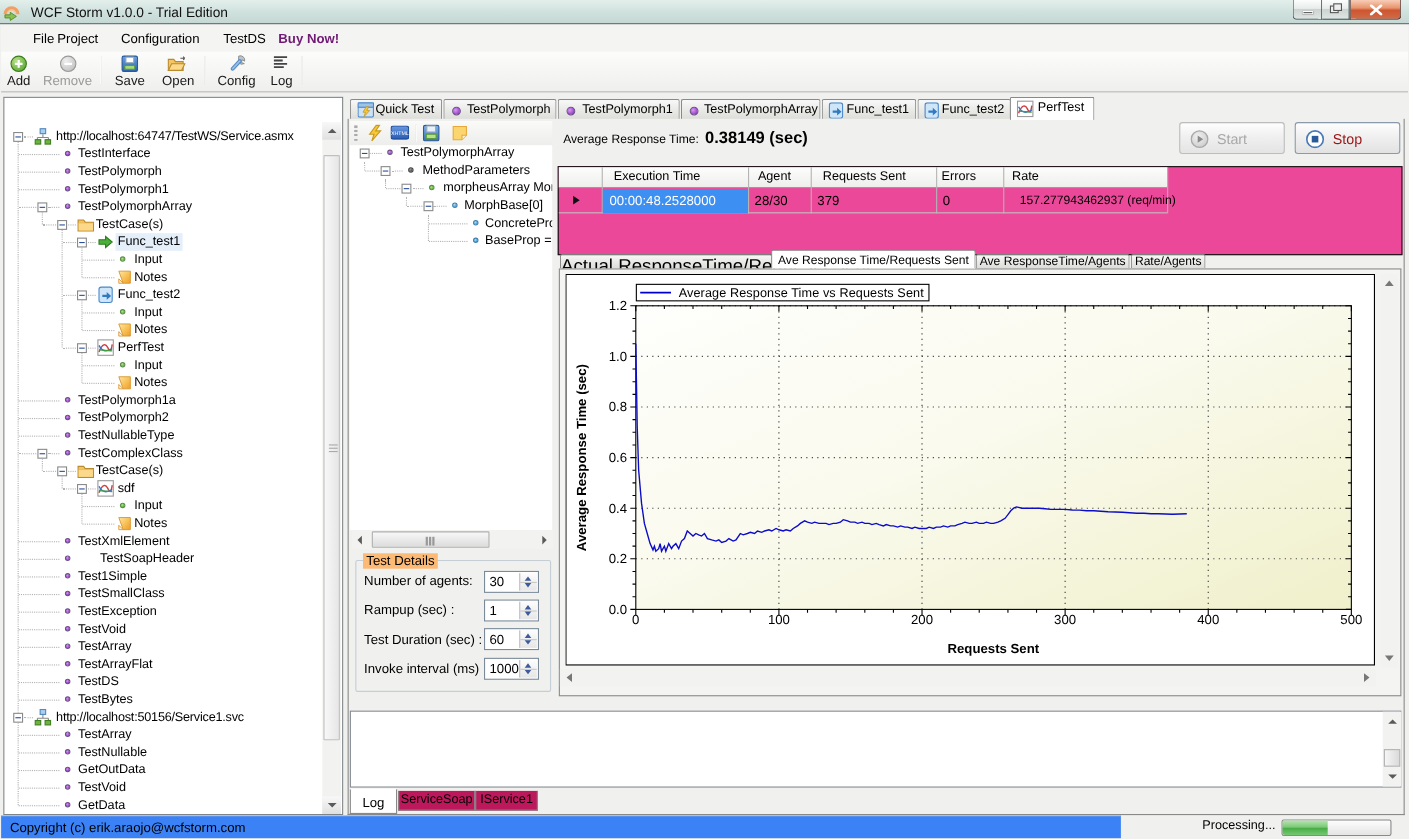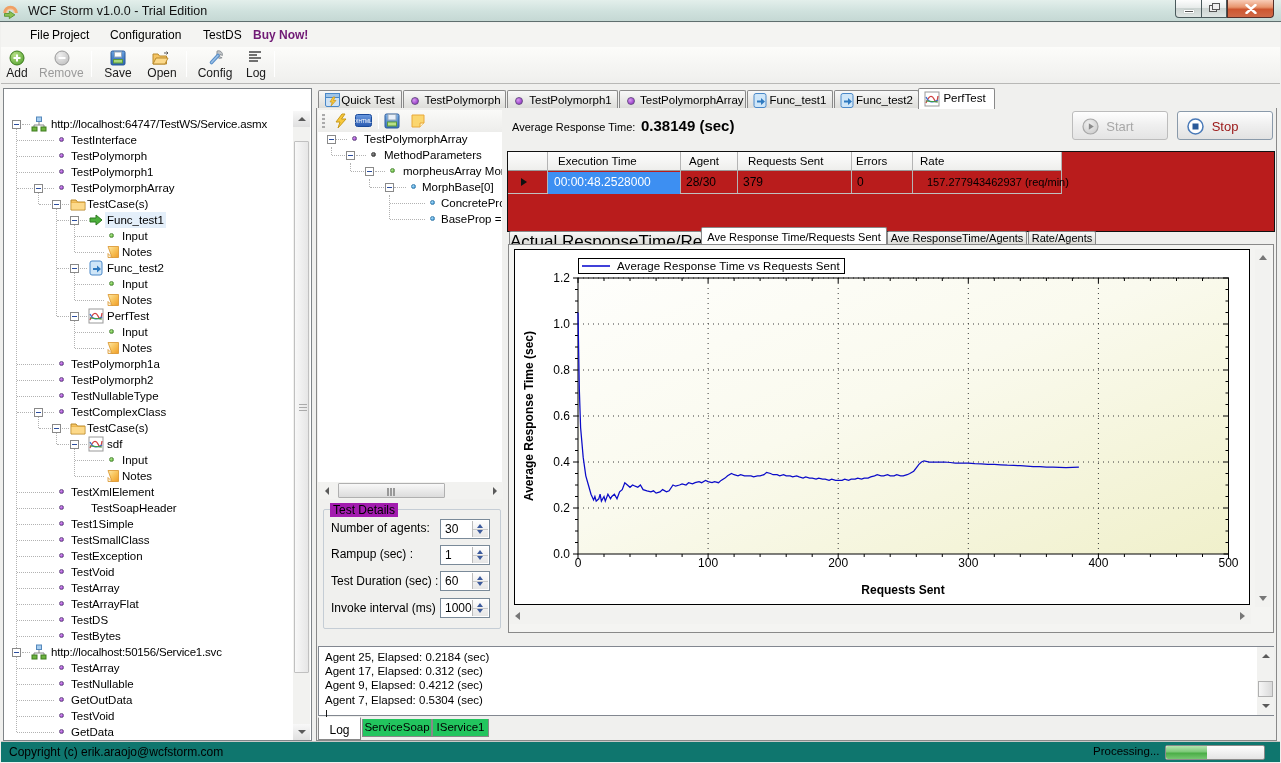--- a/index.html
+++ b/index.html
@@ -5,21 +5,21 @@
 .abs{position:absolute}
 .ttx{font-size:11.5px;color:#000;white-space:nowrap;line-height:16px}
 .ebox{width:9px;height:9px;background:#fff;border:1px solid #898989;z-index:2}
 .vdot{width:0;border-left:1px dotted #b2b2b2}
 .hdot{height:0;border-top:1px dotted #b2b2b2}
 .ebox::after{content:"";position:absolute;left:1px;right:1px;top:3px;height:1px;background:#2b4d9e}
 .seph{width:1px;background:#c5c5c3;border-right:1px solid #fff}
 .tbl{font-size:12px;color:#1a1a1a;text-align:center;position:absolute}
 .tab{position:absolute;border:1px solid #898989;border-bottom:none;border-radius:2px 2px 0 0;background:linear-gradient(#f8f8f8,#ebebe9 45%,#dcdcd8);font-size:11.5px;color:#000;white-space:nowrap}
 .tabtxt{position:absolute;top:3px;width:100%;text-align:center}
-.btab{position:absolute;border:1px solid #898989;border-top:none;background:#22c55e;font-size:12px}
+.btab{position:absolute;border:1px solid #898989;border-top:none;background:#be185d;font-size:12px}
 .gl{} .tk{}
 .spin{position:absolute;width:50px;height:20px;border:1px solid #7a8a99;background:#fff;font-size:12px}
 .spin .v{position:absolute;left:4px;top:2px}
 .spin .ud{position:absolute;right:1px;top:1px;width:16px;height:16px;background:linear-gradient(#fdfdfd,#e6e6e6);border-left:1px solid #bbb}
 .spin .ud span{position:absolute;left:0;top:7.5px;width:100%;height:1px;background:#c8c8c8}
 .spin .ud::before{content:"";position:absolute;left:4px;top:3px;border-left:3.5px solid transparent;border-right:3.5px solid transparent;border-bottom:4px solid #3c5a9c}
 .spin .ud::after{content:"";position:absolute;left:4px;bottom:3px;border-left:3.5px solid transparent;border-right:3.5px solid transparent;border-top:4px solid #3c5a9c}
 .sb{background:#f2f2f0}
 .sbarrow{position:absolute;width:0;height:0}
 .lbl{position:absolute;font-size:12px;color:#000;white-space:nowrap}
@@ -339,21 +339,21 @@
       </div>
     <div class="abs" style="left:0;top:613px;width:17px;height:16px;background:linear-gradient(#f8f8f8,#e0e0e0)">
         <span class="sbarrow" style="left:5px;top:6px;border-left:4px solid transparent;border-right:4px solid transparent;border-top:4px solid #5a5a5a"></span>
       </div>
     <div class="abs" style="left:1px;top:30px;width:15px;height:532px;background:linear-gradient(90deg,#f8f8f8,#e6e6e6);border:1px solid #c0c0c0;border-radius:1px">
       <span class="abs" style="left:3.5px;top:262px;width:8px;height:1px;background:#aaa;box-shadow:0 3px 0 #aaa,0 6px 0 #aaa"></span>
     </div>
   </div>
 </div>
 
-<div class="abs" style="left:1px;top:741px;width:1279px;height:21px;background:#0f766e;border-top:1px solid #c8c8c6">
+<div class="abs" style="left:1px;top:741px;width:1018px;height:21px;background:#3b82f6;border-top:1px solid #c8c8c6">
   <span class="lbl" style="left:8px;top:3px">Copyright (c) erik.araojo@wcfstorm.com</span>
   <span class="lbl" style="left:1092px;top:3px;font-size:11.5px">Processing...</span>
   <div class="abs" style="left:1164px;top:3px;width:100px;height:15px;border:1px solid #8a8a8a;border-radius:2px;background:linear-gradient(#fdfdfd,#e4e4e4)">
     <div class="abs" style="left:0;top:0;width:41px;height:13px;background:linear-gradient(#b4e4ae,#7cc878 45%,#4aae46 55%,#76c672);border-radius:2px 0 0 2px"></div>
   </div>
 </div>
 
 <div class="tab" style="left:318px;top:90px;width:84px;height:19px">
     <span class="tabtxt" style="left:20px;width:calc(100% - 24px)">Quick Test</span>
     <svg class="abs" style="left:6px;top:2px" width="15" height="14">
@@ -471,21 +471,21 @@
     </div>
   <div class="abs" style="left:167px;top:0;width:16px;height:17px">
       <span class="sbarrow" style="left:6px;top:5px;border-top:4px solid transparent;border-bottom:4px solid transparent;border-left:4px solid #5a5a5a"></span>
     </div>
   <div class="abs" style="left:18px;top:1px;width:107px;height:15px;background:linear-gradient(#f8f8f8,#dcdcdc);border:1px solid #b0b0b0;border-radius:1px">
     <span class="abs" style="left:48px;top:4px;width:1.5px;height:8px;background:#999;box-shadow:3px 0 0 #999,6px 0 0 #999"></span>
   </div>
 </div>
 
 <div class="abs" style="left:323px;top:509px;width:178px;height:120px;border:1px solid #c5cdd5;border-radius:2px">
-  <span class="lbl" style="left:6px;top:-7px;background:#a21caf;padding:0 3px;font-size:12px">Test Details</span>
+  <span class="lbl" style="left:6px;top:-7px;background:#fdba74;padding:0 3px;font-size:12px">Test Details</span>
   <span class="lbl" style="left:7px;top:11px">Number of agents:</span>
   <div class="spin" style="left:116px;top:9px">
       <span class="v">30</span>
       <span class="ud">
         <span></span>
       </span>
     </div>
   <span class="lbl" style="left:7px;top:37px">Rampup (sec) :</span>
   <div class="spin" style="left:116px;top:35px">
       <span class="v">1</span>
@@ -526,21 +526,21 @@
   <span class="abs" style="left:0;top:7px;width:100%;text-align:center;font-size:13px;color:#a8a8a8">Start</span>
 </div>
 <div class="abs" style="left:1177px;top:111px;width:96px;height:29px;border:1px solid #8a9aaa;border-radius:3px;background:linear-gradient(#fefefe,#f0f0f0 45%,#e2e2e2)">
   <svg class="abs" style="left:9px;top:6px" width="17" height="17">
       <circle cx="8.5" cy="8.5" r="7.5" fill="#fff" stroke="#4a7ab8" stroke-width="1.5"></circle>
       <rect x="5.5" y="5.5" width="6" height="6" fill="#2a5a9a"></rect>
     </svg>
   <span class="abs" style="left:0;top:7px;width:100%;text-align:center;font-size:13px;color:#9a1515">Stop</span>
 </div>
 
-<div class="abs" style="left:507px;top:151px;width:768px;height:81px;background:#b91c1c;border:1px solid #111">
+<div class="abs" style="left:507px;top:151px;width:768px;height:81px;background:#ec4899;border:1px solid #111">
 
   <div class="abs" style="left:0;top:0;width:553px;height:19px;background:linear-gradient(#fdfdfd,#eeeeec);border-bottom:1px solid #9a9a9a"></div>
   <span class="lbl" style="left:50px;top:3px;font-size:11.5px">Execution Time</span>
   <span class="lbl" style="left:181px;top:3px;font-size:11.5px">Agent</span>
   <span class="lbl" style="left:240px;top:3px;font-size:11.5px">Requests Sent</span>
   <span class="lbl" style="left:348px;top:3px;font-size:11.5px">Errors</span>
   <span class="lbl" style="left:412px;top:3px;font-size:11.5px">Rate</span>
 
   <div class="abs" style="left:39px;top:0;width:1px;height:42px;background:#b4b4b4"></div>
   <div class="abs" style="left:172px;top:0;width:1px;height:42px;background:#b4b4b4"></div>
@@ -726,23 +726,20 @@
 <div class="abs sb" style="left:1255px;top:249px;width:16px;height:358px">
   <span class="sbarrow" style="left:4px;top:6px;border-left:4px solid transparent;border-right:4px solid transparent;border-bottom:5px solid #777"></span>
   <span class="sbarrow" style="left:4px;bottom:6px;border-left:4px solid transparent;border-right:4px solid transparent;border-top:5px solid #777"></span>
 </div>
 <div class="abs sb" style="left:509px;top:608px;width:742px;height:16px">
   <span class="sbarrow" style="left:6px;top:4px;border-top:4px solid transparent;border-bottom:4px solid transparent;border-right:5px solid #777"></span>
   <span class="sbarrow" style="right:6px;top:4px;border-top:4px solid transparent;border-bottom:4px solid transparent;border-left:5px solid #777"></span>
 </div>
 
 <div class="abs" style="left:318px;top:646px;width:956px;height:70px;background:#fff;border:1px solid #828790">
-  <div style="position:absolute;left:6px;top:3px;font-size:11.5px;line-height:14.2px;color:#000">
-  Agent 25, Elapsed: 0.2184 (sec)<br>Agent 17, Elapsed: 0.312 (sec)<br>Agent 9, Elapsed: 0.4212 (sec)<br>Agent 7, Elapsed: 0.5304 (sec)<br>|
-  </div>
   <div class="abs sb" style="left:938px;top:0;width:17px;height:68px">
     <span class="sbarrow" style="left:5px;top:7px;border-left:4px solid transparent;border-right:4px solid transparent;border-bottom:4px solid #5a5a5a"></span>
     <span class="sbarrow" style="left:5px;bottom:7px;border-left:4px solid transparent;border-right:4px solid transparent;border-top:4px solid #5a5a5a"></span>
     <div class="abs" style="left:1px;top:34px;width:15px;height:16px;background:linear-gradient(90deg,#f6f6f6,#dadada);border:1px solid #b0b0b0"></div>
   </div>
 </div>
 
 <div class="btab" style="left:318px;top:717px;width:43px;height:23px;background:#fff;z-index:2;border-top:1px solid #fff">
     <span class="tabtxt" style="top:5px">Log</span>
   </div>

